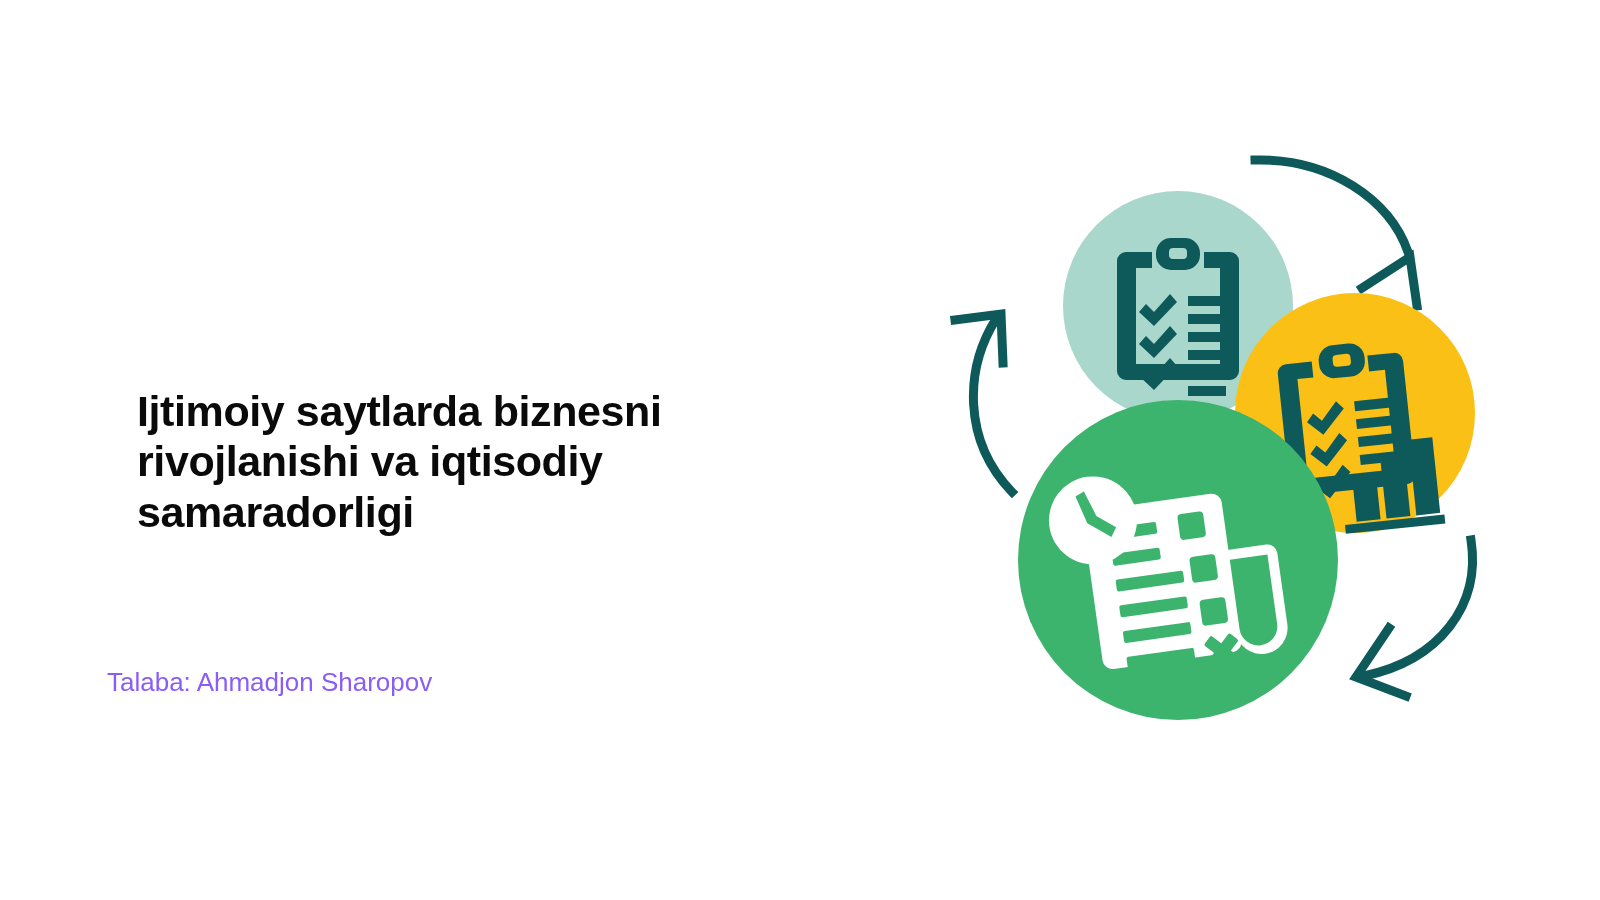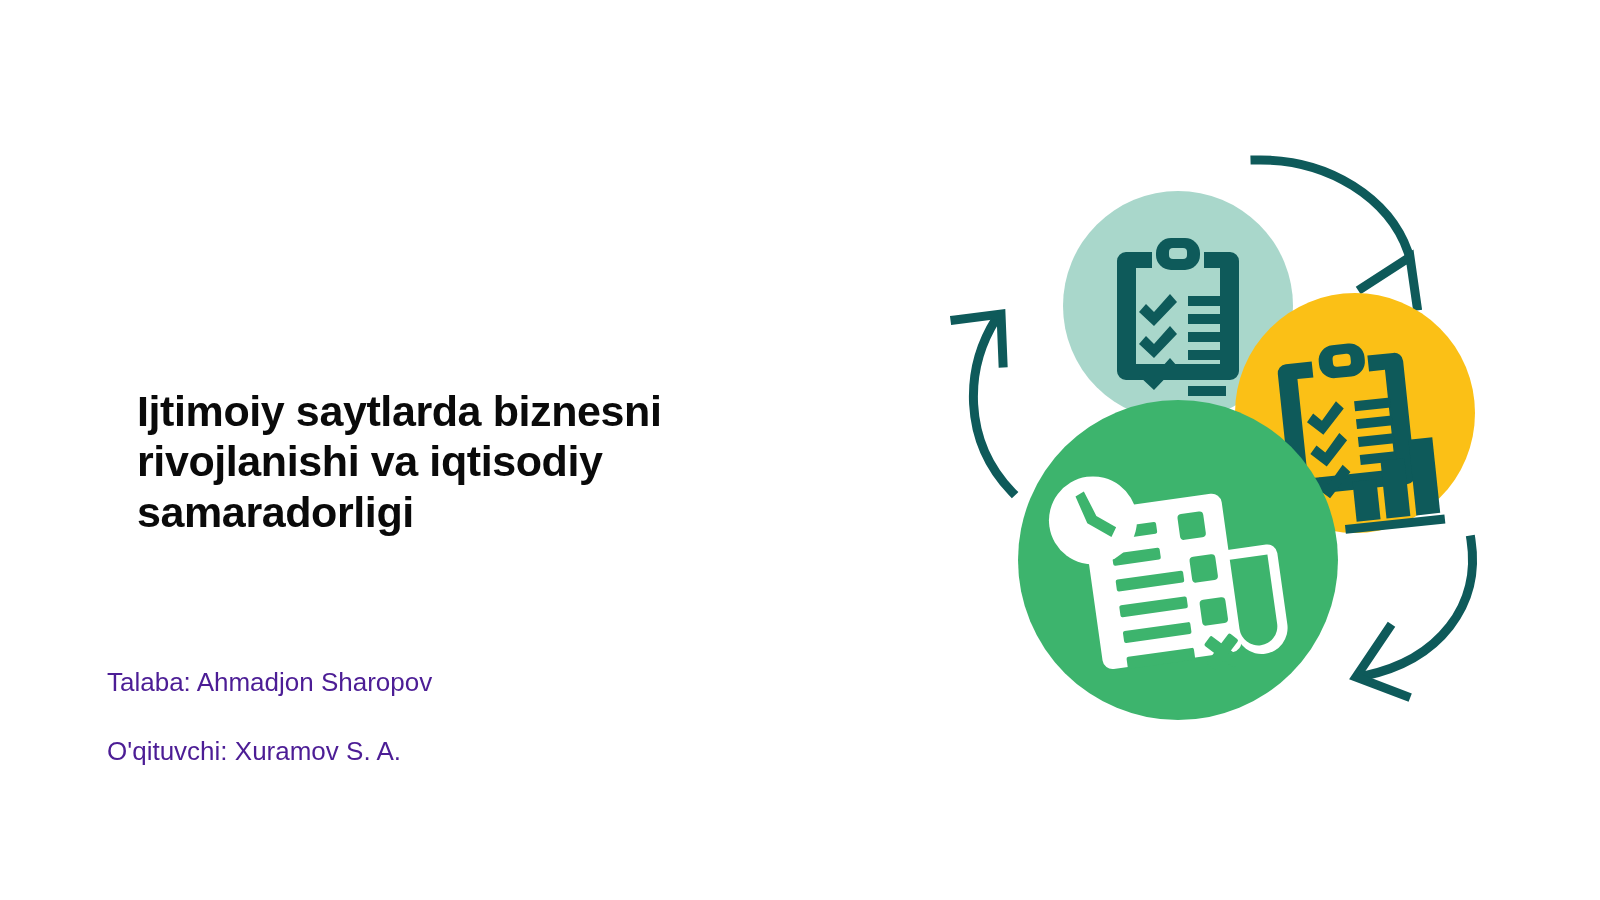--- a/index.html
+++ b/index.html
@@ -48,21 +48,21 @@
     left: -30px;
     top: 655px;
     width: 680px;
   }
   .byline {
     margin: 0 0 38px 0;
     font-family: "Liberation Sans", sans-serif;
     font-size: 26px;
     font-weight: normal;
     line-height: 1.2;
-    color: #4c1d95;
+    color: #8b5cf6;
   }
   .byline:last-child { margin-bottom: 0; }
 
   
   #illustration {
     position: absolute;
     left: 940px;
     top: 120px;
     width: 600px;
     height: 620px;
@@ -79,21 +79,20 @@
 <div id="slide">
 
   <div id="text-column">
 
     <h1 id="slide-title">Ijtimoiy saytlarda biznesni
 rivojlanishi va iqtisodiy
 samaradorligi</h1>
 
     <div id="byline-block">
       <p class="byline">Talaba: Ahmadjon Sharopov</p>
-      <p class="byline">O'qituvchi: Xuramov S. A.</p>
     </div>
 
   </div>
 
   <div id="illustration">
     <svg viewBox="0 0 600 620" xmlns="http://www.w3.org/2000/svg">
 
       <g fill="none" stroke="#0E5A5A" stroke-width="9" stroke-linecap="square" stroke-linejoin="miter">
         <path d="M 315 40 C 390 38 450 80 468 132"></path>
         <polyline points="422,168 470,137 477,186" fill="none"></polyline>

